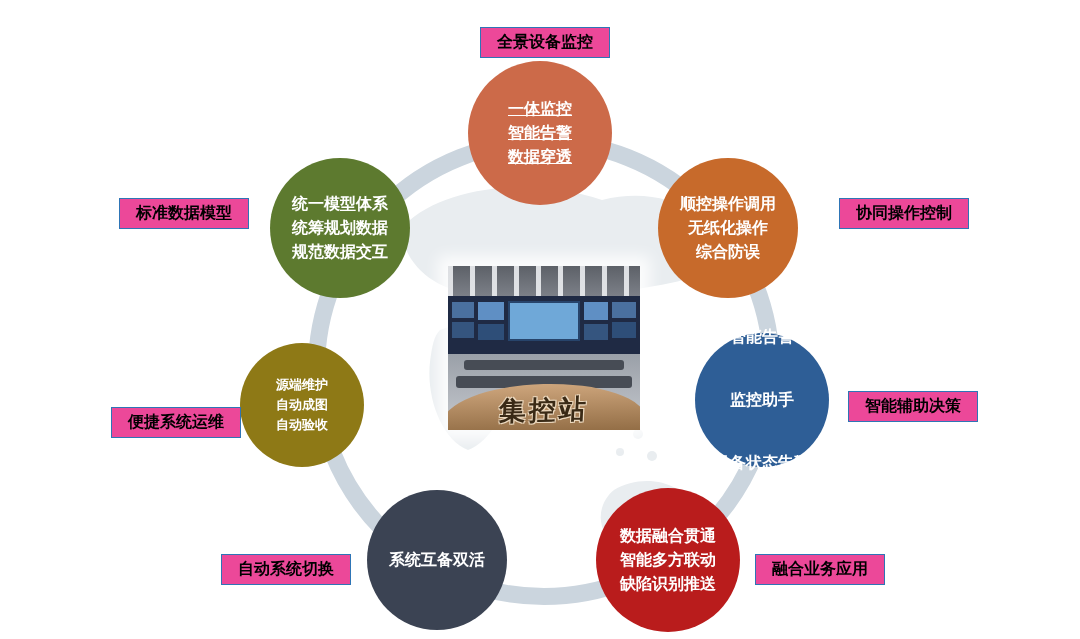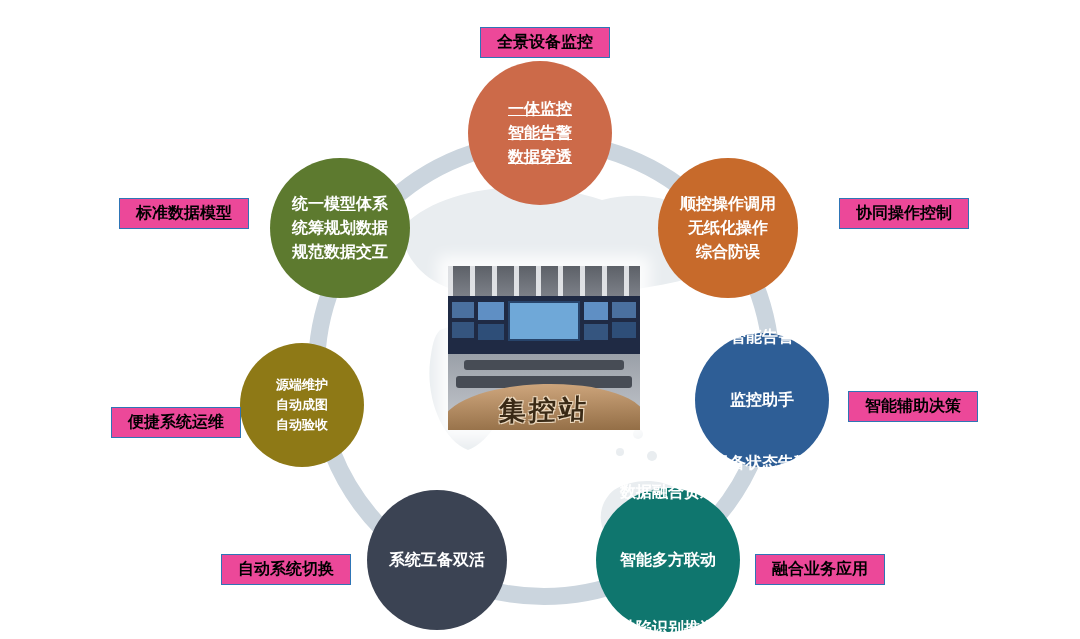--- a/index.html
+++ b/index.html
@@ -162,21 +162,21 @@
   <div class="node n-blue" style="background: rgb(46, 94, 150);">
     <div class="line">智能告警</div>
     <div class="line">监控助手</div>
     <div class="line">设备状态告警</div>
   </div>
 
   <div class="node n-dark" style="background: rgb(59, 67, 83);">
     <div class="line">系统互备双活</div>
   </div>
 
-  <div class="node n-purple" style="background: #0f766e; gap: 44px;">
+  <div class="node n-purple" style="background: #b91c1c;">
     <div class="line">数据融合贯通</div>
     <div class="line">智能多方联动</div>
     <div class="line">缺陷识别推送</div>
   </div>
 
   <div class="tag t-top">全景设备监控</div>
   <div class="tag t-model">标准数据模型</div>
   <div class="tag t-coop">协同操作控制</div>
   <div class="tag t-ops">便捷系统运维</div>
   <div class="tag t-assist">智能辅助决策</div>

